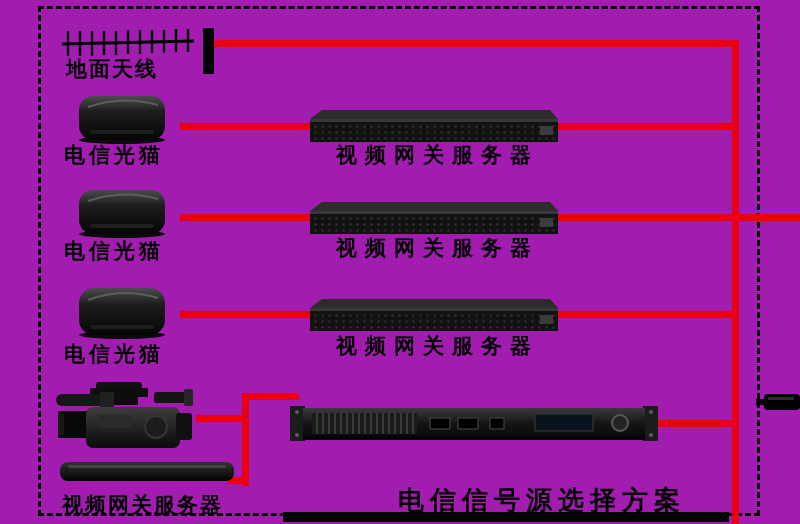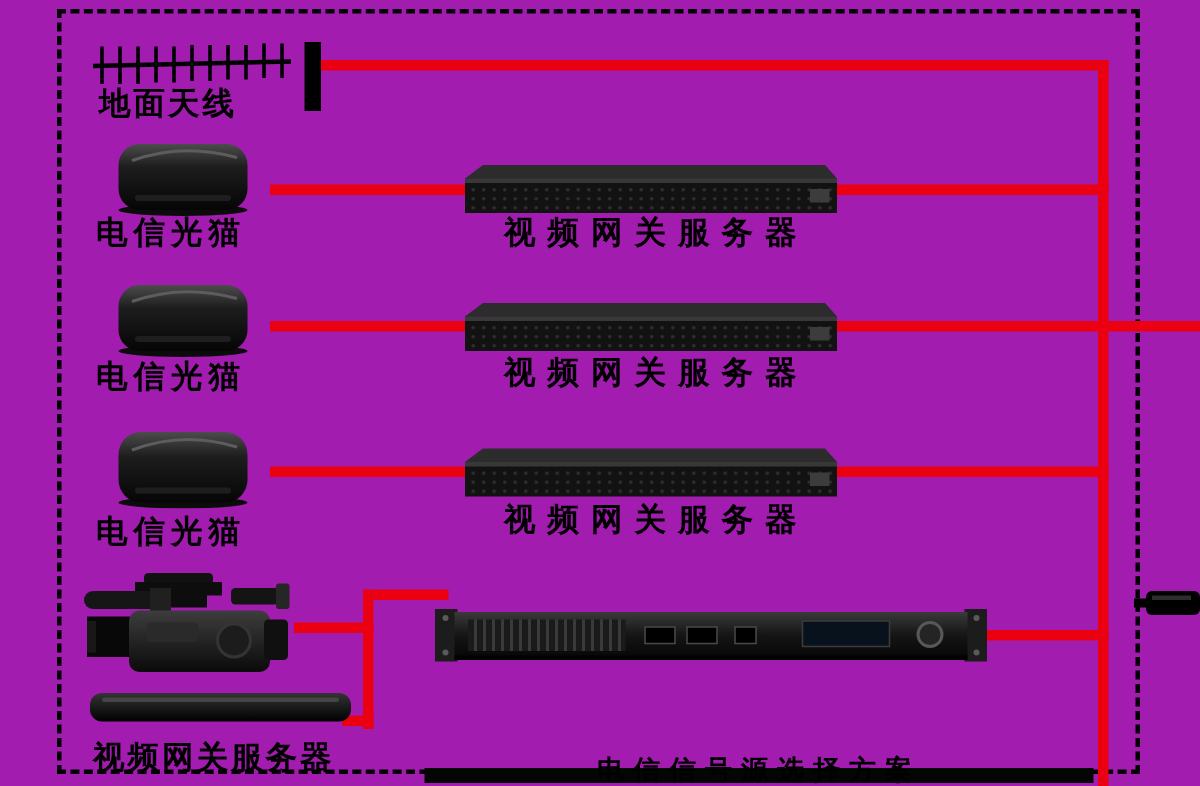--- a/index.html
+++ b/index.html
@@ -194,21 +194,21 @@
       <rect x="22" y="13" width="105" height="21" fill="url(#vents)"></rect>
       <rect x="140" y="18" width="20" height="11" fill="#000" stroke="#4a4a4a"></rect>
       <rect x="168" y="18" width="20" height="11" fill="#000" stroke="#4a4a4a"></rect>
       <rect x="200" y="18" width="14" height="11" fill="#000" stroke="#4a4a4a"></rect>
       <rect x="245" y="14" width="58" height="17" fill="#08121c" stroke="#3c3c3c"></rect>
       <circle cx="330" cy="23" r="8" fill="#242424" stroke="#585858" stroke-width="2"></circle>
       <rect x="13" y="37" width="342" height="3" fill="#020202"></rect>
     </svg>
   </div>
 
-  <div class="lbl" style="left:398px;top:501px;font-size:18px;letter-spacing:6px">电信信号源选择方案</div>
+  <div class="lbl" style="left:398px;top:483px;font-size:26px;letter-spacing:6px">电信信号源选择方案</div>
 
   <div class="dev" style="left:756px;top:392px;width:44px;height:20px">
     <svg viewBox="0 0 44 20">
       <rect x="0" y="7" width="10" height="6" fill="#000"></rect>
       <rect x="8" y="2" width="36" height="16" rx="4" fill="#000"></rect>
       <rect x="12" y="5" width="26" height="3" fill="#2c2c2c"></rect>
     </svg>
   </div>
 
 </div>

